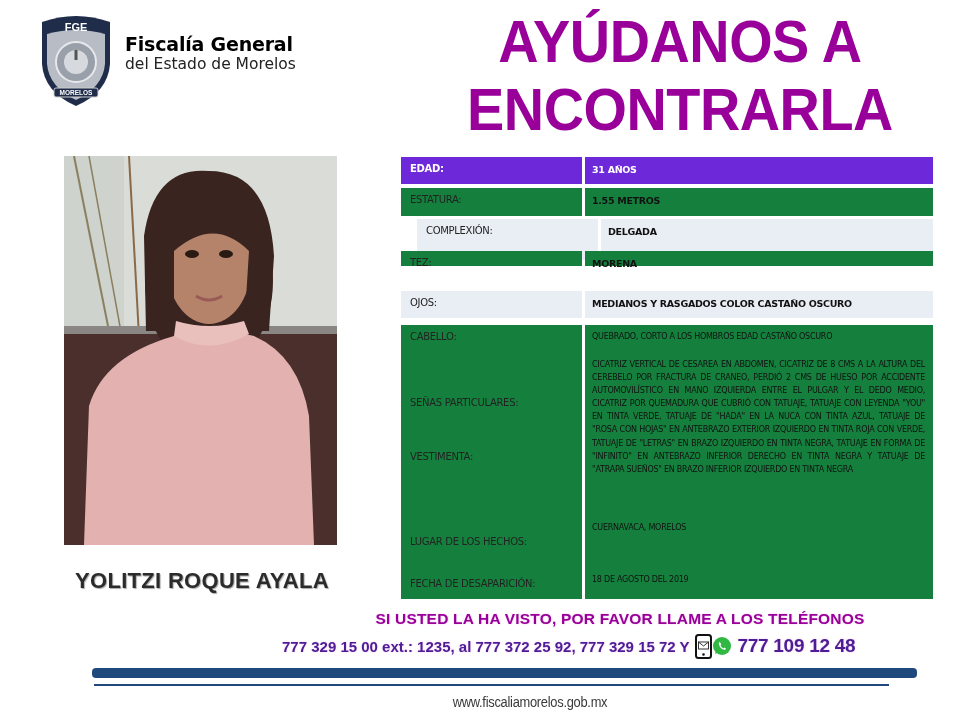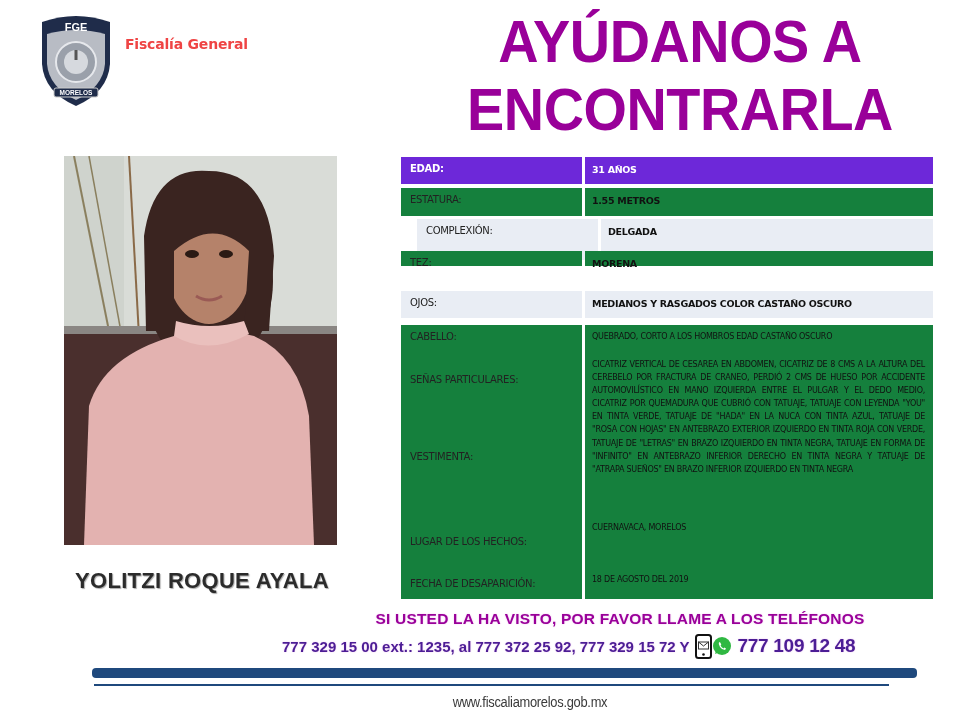--- a/index.html
+++ b/index.html
@@ -2,21 +2,21 @@
 <html><head>
 <meta charset="utf-8">
 <style>
   * { box-sizing: border-box; margin: 0; padding: 0; }
   html, body { width: 960px; height: 720px; background: #ffffff; overflow: hidden; }
   body { position: relative; font-family: "Liberation Sans", sans-serif; }
 
   
   .logo { position: absolute; left: 36px; top: 12px; width: 80px; height: 96px; }
   .org { position: absolute; left: 125px; top: 33px; }
-  .org .l1 { font-family: "DejaVu Sans", sans-serif; font-weight: bold; font-size: 14px; color: #ef4444; letter-spacing: -0.2px; line-height: 22px; }
+  .org .l1 { font-family: "DejaVu Sans", sans-serif; font-weight: bold; font-size: 19px; color: #000000; letter-spacing: -0.2px; line-height: 22px; }
   .org .l2 { font-family: "DejaVu Sans", sans-serif; font-size: 15.5px; color: #222; line-height: 19px; }
 
   .headline { position: absolute; left: 440px; top: 8px; width: 480px; text-align: center;
     font-family: "Liberation Sans", sans-serif; font-weight: bold; color: #990099;
     font-size: 60px; line-height: 68px; letter-spacing: -0.5px; transform: scaleX(0.93); transform-origin: center top; }
 
   
   .photo { position: absolute; left: 64px; top: 156px; width: 273px; height: 389px; overflow: hidden;
     background: linear-gradient(180deg, #dcdfdb 0%, #d4d7d2 60%, #5a3a36 62%, #3e2a29 100%); }
   .person-name { position: absolute; left: 52px; top: 568px; width: 300px; text-align: center;
@@ -63,20 +63,21 @@
   <circle cx="40" cy="50" r="20" fill="#9aa0aa" stroke="#e6e8ec" stroke-width="2"></circle>
   <circle cx="40" cy="50" r="12" fill="#d6d9de"></circle>
   <rect x="38.5" y="38" width="3" height="10" fill="#555"></rect>
   <rect x="18" y="76" width="44" height="9" rx="2" fill="#1f2c4a" stroke="#ccc" stroke-width="1"></rect>
   <text x="40" y="83" text-anchor="middle" font-size="6.5" font-weight="bold" fill="#fff" font-family="Liberation Sans, sans-serif">MORELOS</text>
   <text x="40" y="19" text-anchor="middle" font-size="11" font-weight="bold" fill="#fff" font-family="Liberation Sans, sans-serif">FGE</text>
 </svg>
 
 <div class="org">
   <div class="l1">Fiscalía General</div>
+  <div class="l2">del Estado de Morelos</div>
 </div>
 
 <div class="headline">
   <div>AYÚDANOS A</div>
   <div>ENCONTRARLA</div>
 </div>
 
 <div class="photo">
   <svg width="273" height="389" viewBox="0 0 273 389">
     <rect width="273" height="389" fill="#d9dcd7"></rect>
@@ -115,21 +116,21 @@
     <div class="cell-l">TEZ:</div>
     <div class="cell-r b">MORENA</div>
   </div>
   <div class="row even" style="top:134px;height:27px;">
     <div class="cell-l">OJOS:</div>
     <div class="cell-r b">MEDIANOS Y RASGADOS COLOR CASTAÑO OSCURO</div>
   </div>
   <div class="row odd big" style="top:168px;height:274px;">
     <div class="cell-l">
       <span style="top:6px;">CABELLO:</span>
-      <span style="top:49px;">SEÑAS PARTICULARES:</span>
+      <span style="top:72px;">SEÑAS PARTICULARES:</span>
       <span style="top:126px;">VESTIMENTA:</span>
       <span style="top:211px;">LUGAR DE LOS HECHOS:</span>
       <span style="top:253px;">FECHA DE DESAPARICIÓN:</span>
     </div>
     <div class="cell-r">
       <div class="blk" style="top:7px;">QUEBRADO, CORTO A LOS HOMBROS EDAD CASTAÑO OSCURO</div>
       <div class="blk just" style="top:33px;">CICATRIZ VERTICAL DE CESAREA EN ABDOMEN, CICATRIZ DE 8 CMS A LA ALTURA DEL CEREBELO POR FRACTURA DE CRANEO, PERDIÓ 2 CMS DE HUESO POR ACCIDENTE AUTOMOVILÍSTICO EN MANO IZQUIERDA ENTRE EL PULGAR Y EL DEDO MEDIO, CICATRIZ POR QUEMADURA QUE CUBRIÓ CON TATUAJE, TATUAJE CON LEYENDA "YOU" EN TINTA VERDE, TATUAJE DE "HADA" EN LA NUCA CON TINTA AZUL, TATUAJE DE "ROSA CON HOJAS" EN ANTEBRAZO EXTERIOR IZQUIERDO EN TINTA ROJA CON VERDE, TATUAJE DE "LETRAS" EN BRAZO IZQUIERDO EN TINTA NEGRA, TATUAJE EN FORMA DE "INFINITO" EN ANTEBRAZO INFERIOR DERECHO EN TINTA NEGRA Y TATUAJE DE "ATRAPA SUEÑOS" EN BRAZO INFERIOR IZQUIERDO EN TINTA NEGRA</div>
       <div class="blk" style="top:198px;">CUERNAVACA, MORELOS</div>
       <div class="blk" style="top:250px;">18 DE AGOSTO DEL 2019</div>
     </div>

